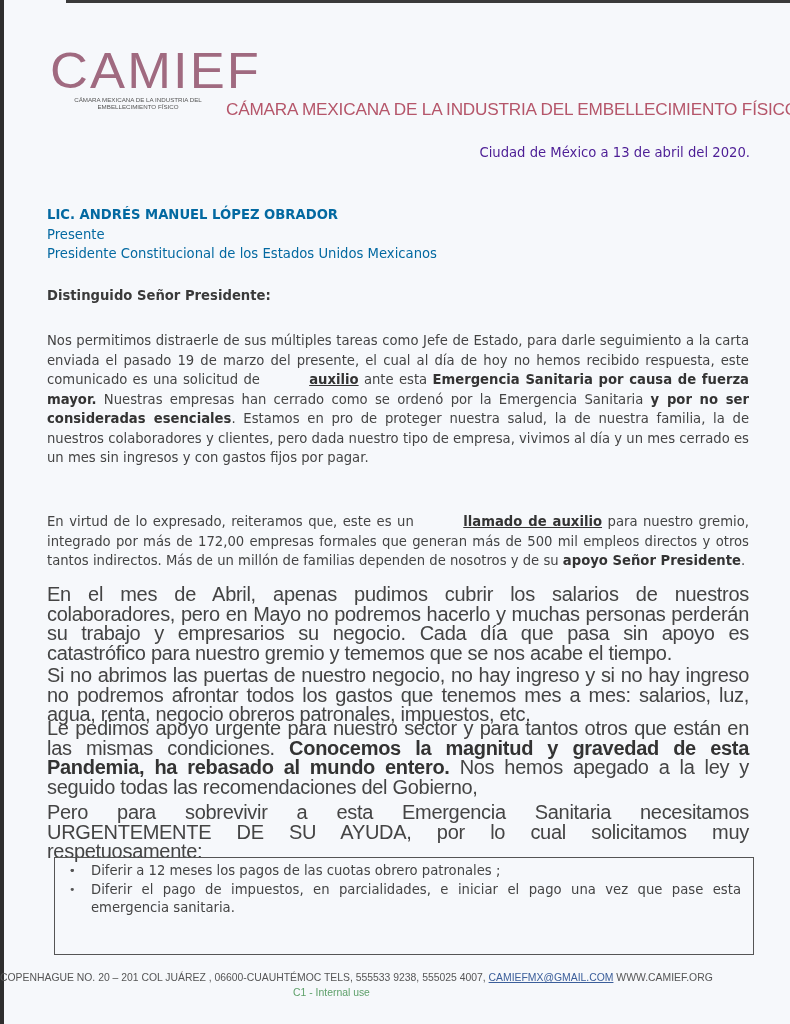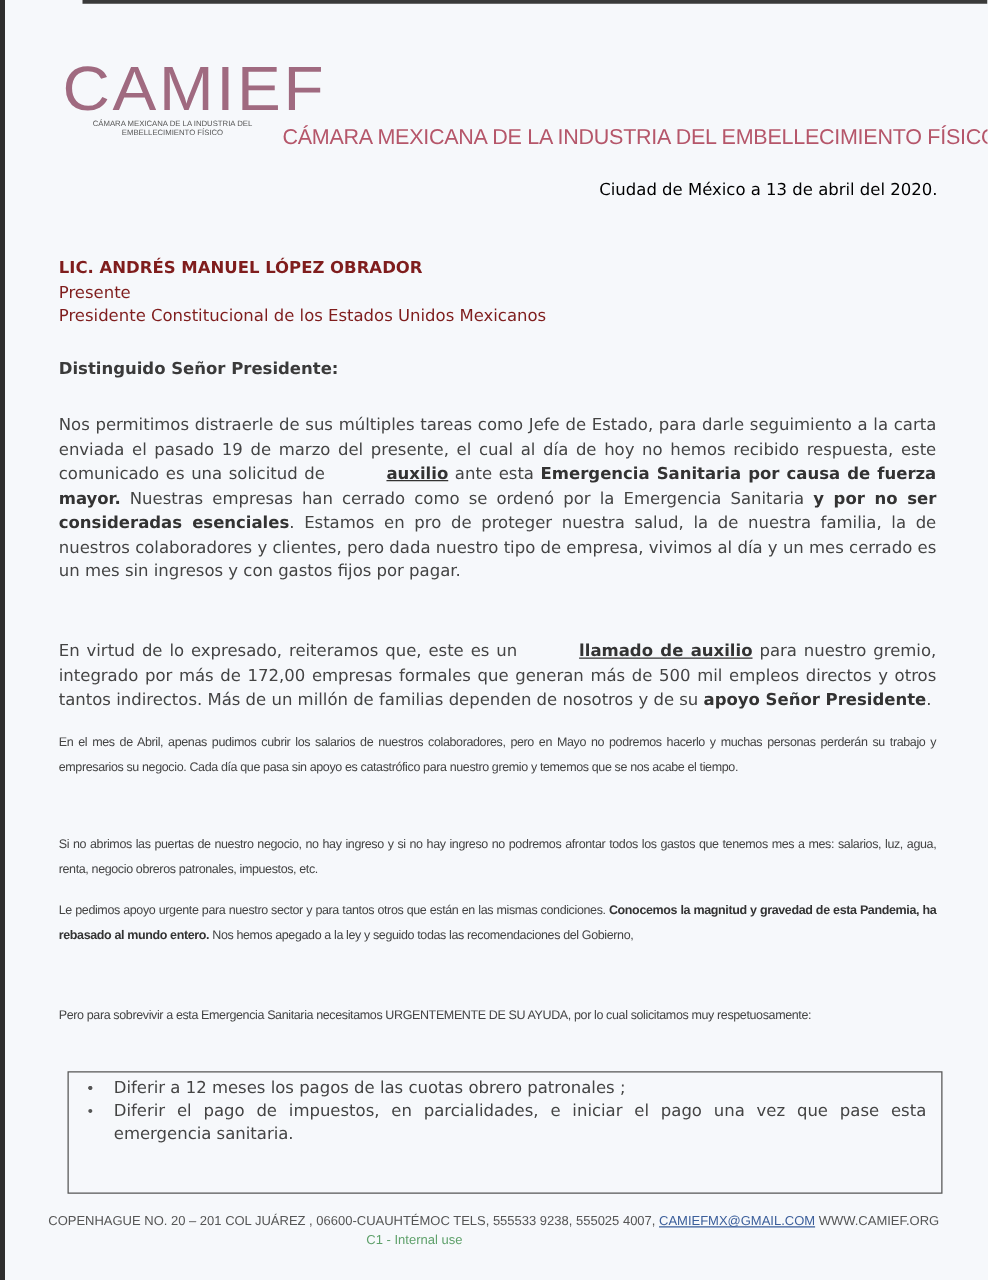--- a/index.html
+++ b/index.html
@@ -52,46 +52,46 @@
       position: absolute; left: 226px; top: 99px;
       font-family: "Liberation Sans", sans-serif;
       font-size: 17.2px;
       color: #b5566a;
       letter-spacing: -0.2px;
       white-space: nowrap;
     }
     .date {
       position: absolute; right: 40px; top: 145px;
       font-size: 13.2px;
-      color: #000000;
+      color: #4c1d95;
       white-space: nowrap;
     }
     .addressee {
       position: absolute; left: 47px; top: 205px;
       font-size: 13.2px;
       line-height: 19.5px;
-      color: #7f1d1d;
+      color: #0369a1;
     }
     .addressee .name { font-weight: bold; }
     .salutation {
       position: absolute; left: 47px; top: 288px;
       font-size: 13.2px; font-weight: bold; color: #3a3a3a; text-align: right;
     }
     .para {
       position: absolute; left: 47px; width: 702px;
       font-size: 13.2px;
       line-height: 19.5px;
       text-align: justify;
       color: #444;
     }
     .para b { color: #333; }
     .para u { text-decoration: underline; margin-left: 44px; }
     .condensed {
       font-family: "Liberation Sans", sans-serif;
-      font-size: 10px;
+      font-size: 20px;
       letter-spacing: -0.3px;
     }
     .p1 { top: 331px; }
     .p2 { top: 512px; }
     .p3 { top: 585px; }
     .p4 { top: 666px; }
     .p5 { top: 719px; }
     .p6 { top: 803px; }
     .box {
       position: absolute; left: 54px; top: 857px;
@@ -110,21 +110,20 @@
       line-height: 18.5px;
       color: #444;
       text-align: justify;
     }
     .bullet {
       position: absolute; left: 4px; top: 0;
       font-size: 11px; color: #555;
     }
     .footer {
       position: absolute; left: 0; width: 790px; top: 972px;
-      text-align: center;
       font-family: "Liberation Sans", sans-serif;
       font-size: 10.4px;
       color: #555;
       white-space: nowrap;
     }
     .footer .email {
       color: #3b5e9a;
       text-decoration: underline;
     }
     .classification {

